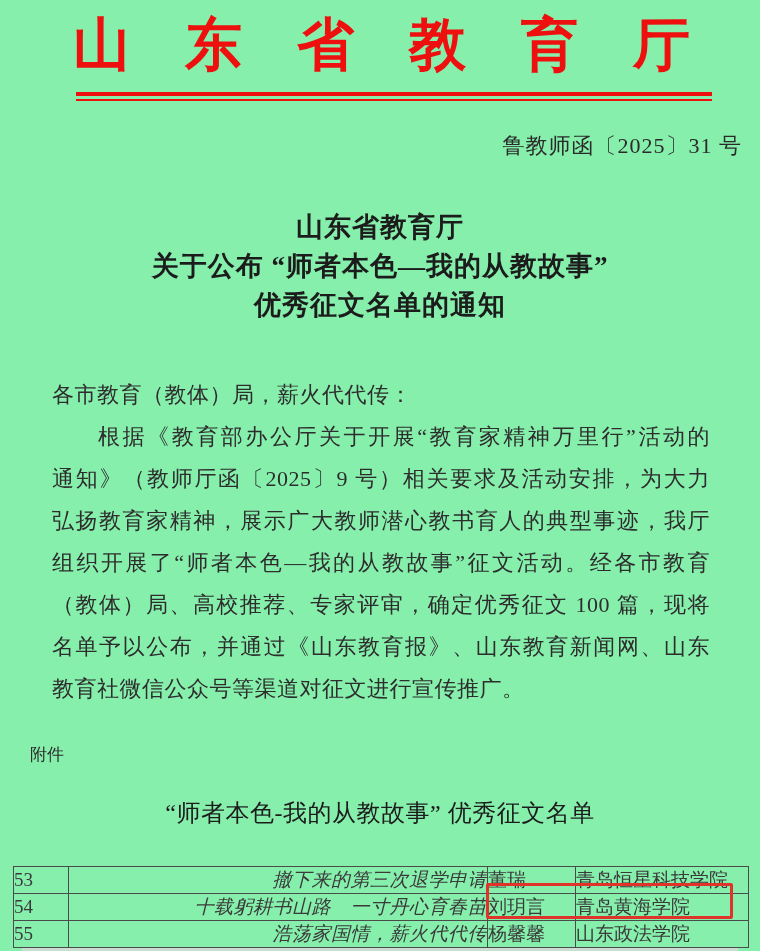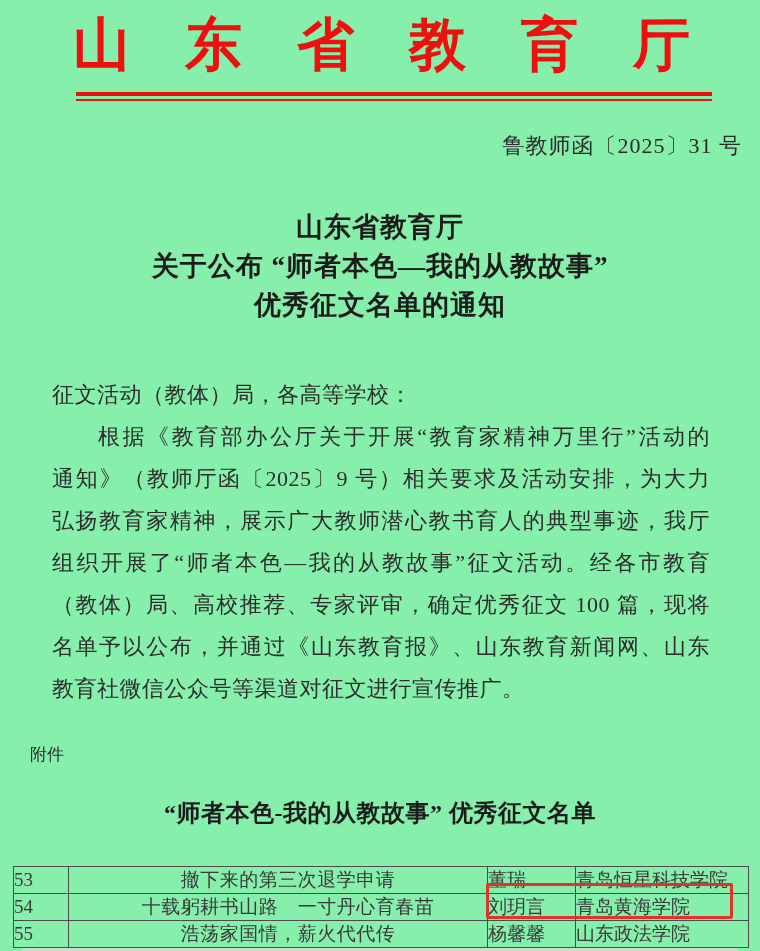--- a/index.html
+++ b/index.html
@@ -50,36 +50,36 @@
     text-align-last:justify;
   }
   .body-line.indent { text-indent:46px; }
   
   .attachment-label {
     position:absolute; top:743px; left:30px;
     font-size:17px; color:#2d2d2d;
   }
   .appendix-title {
     position:absolute; top:797px; left:0; width:760px;
-    text-align:center; font-size:24px; font-weight:bold;
+    text-align:center; font-size:24px; font-weight:normal;
     color:#1c1c1c; letter-spacing:0.5px;
   }
   
   .essay-table {
     position:absolute; top:866px; left:13px; width:735px;
     border-collapse:collapse; table-layout:fixed;
     font-size:19px; color:#3a3a3a;
   }
   .essay-table td {
     border:1.5px solid #4b4b4b;
     height:25px; vertical-align:middle;
     overflow:hidden; white-space:nowrap;
   }
   .cell-no, .cell-author, .cell-school { text-align:left; }
-  .cell-title { text-align:center; padding-left:20px; letter-spacing:0.5px; }
+  .cell-title { text-align:right; padding-left:20px; letter-spacing:0.5px;font-style:italic; }
   
   .highlight-box {
     position:absolute; left:486px; top:883px; width:247px; height:36px;
     border:3px solid #e0342a; border-radius:2px;
     pointer-events:none;
   }
   
   .scan-artifact {
     position:absolute; left:22px; bottom:0; width:716px; height:3px;
     background:#d9d9d9; opacity:0.8;
@@ -96,21 +96,21 @@
 
   <div class="doc-number">鲁教师函〔2025〕31 号</div>
 
   <div class="notice-title">
     <div>山东省教育厅</div>
     <div>关于公布 “师者本色—我的从教故事”</div>
     <div>优秀征文名单的通知</div>
   </div>
 
   <div class="body-text">
-    <div class="body-line">征文活动（教体）局，各高等学校：</div>
+    <div class="body-line">各市教育（教体）局，薪火代代传：</div>
     <div class="body-line fill indent">根据《教育部办公厅关于开展“教育家精神万里行”活动的</div>
     <div class="body-line fill">通知》（教师厅函〔2025〕9 号）相关要求及活动安排，为大力</div>
     <div class="body-line fill">弘扬教育家精神，展示广大教师潜心教书育人的典型事迹，我厅</div>
     <div class="body-line fill">组织开展了“师者本色—我的从教故事”征文活动。经各市教育</div>
     <div class="body-line fill">（教体）局、高校推荐、专家评审，确定优秀征文 100 篇，现将</div>
     <div class="body-line fill">名单予以公布，并通过《山东教育报》、山东教育新闻网、山东</div>
     <div class="body-line">教育社微信公众号等渠道对征文进行宣传推广。</div>
   </div>
 
   <div class="attachment-label">附件</div>

